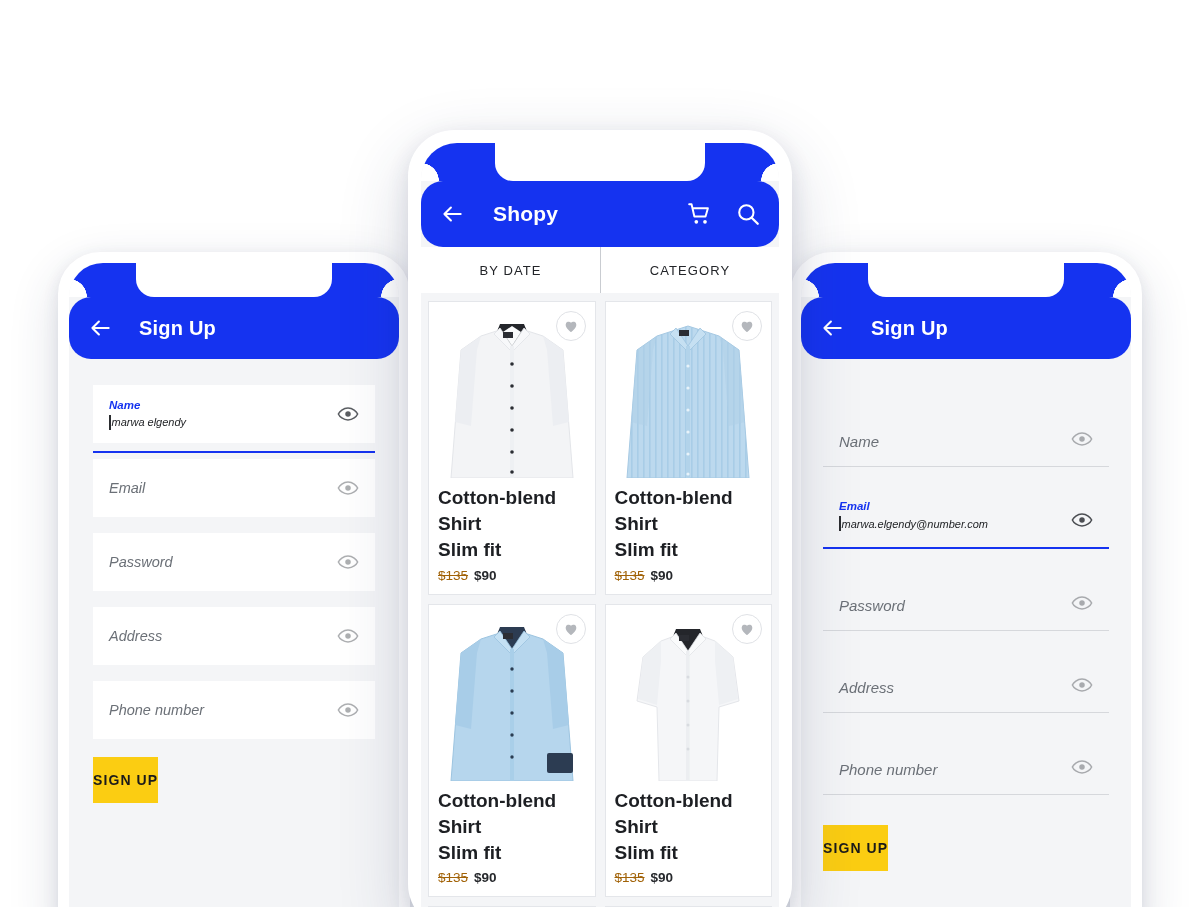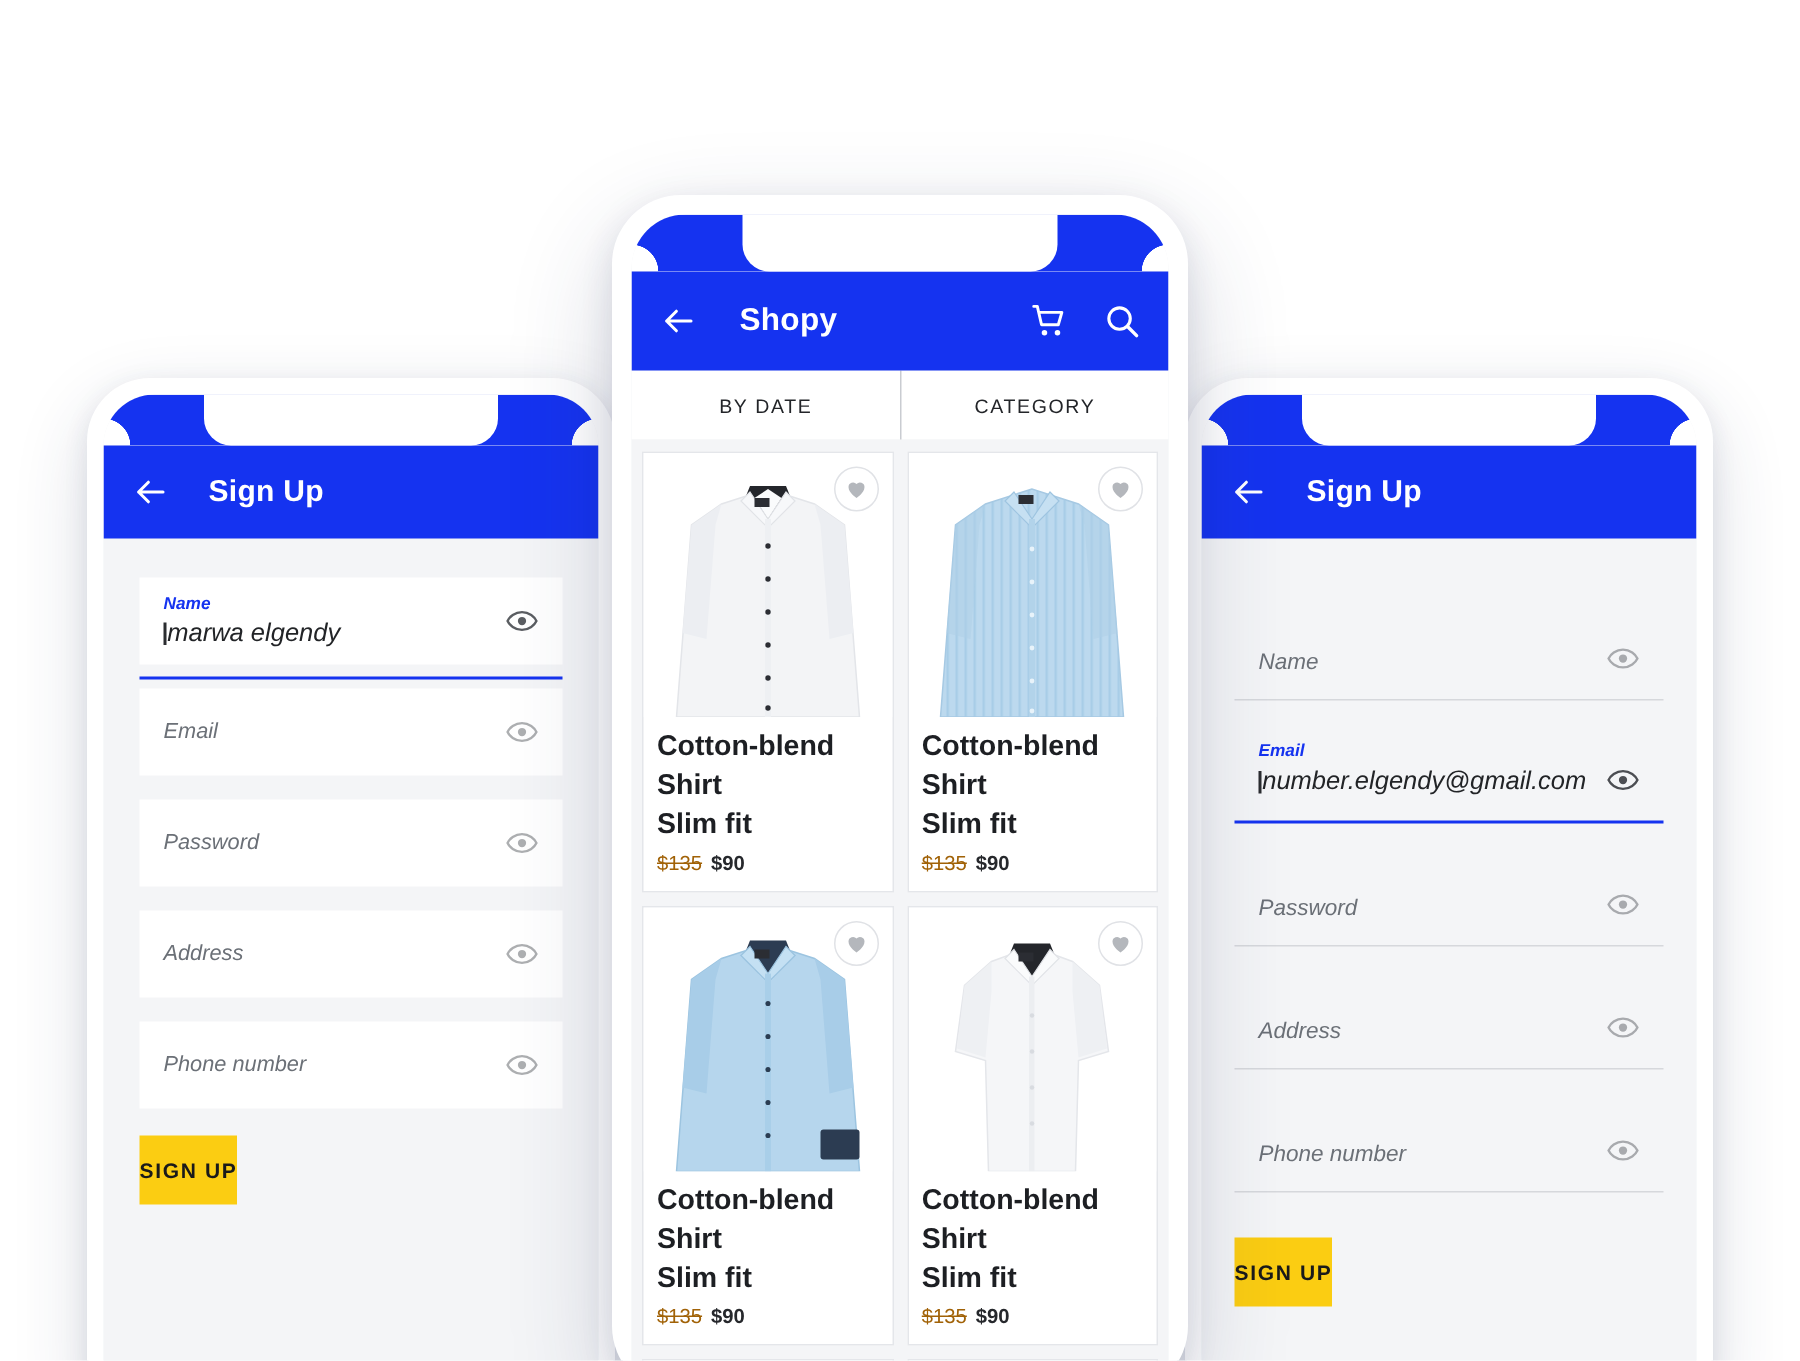--- a/index.html
+++ b/index.html
@@ -42,20 +42,21 @@
   }
 
   
   .appbar {
     position:relative;
     background:#1533f0;
     height:62px;
     display:flex; align-items:center;
     padding:0 18px;
     color:#fff;
+    border-radius:22px;
   }
   .appbar::before{
     content:""; position:absolute; top:-34px; left:0; right:0; height:34px;
     background:#1533f0;
     -webkit-mask: radial-gradient(circle 18px at 0 100%, transparent 98%, #000 100%) left top/50% 100% no-repeat,
                   radial-gradient(circle 18px at 100% 100%, transparent 98%, #000 100%) right top/50% 100% no-repeat;
     mask: radial-gradient(circle 18px at 0 100%, transparent 98%, #000 100%) left top/50% 100% no-repeat,
           radial-gradient(circle 18px at 100% 100%, transparent 98%, #000 100%) right top/50% 100% no-repeat;
   }
   .notch-cut{
@@ -83,21 +84,21 @@
     display:flex; align-items:center;
     padding:0 16px;
     font-style:italic;
   }
   .field.flat { background:transparent; margin:0 22px; height:82px;
                 border-bottom:1px solid #d6d8dc; align-items:flex-end; padding-bottom:16px; }
   .field-label { font-size:14.5px; color:#6b7077; }
   .field.flat .field-label { font-size:15px; }
   .field-inner { display:flex; flex-direction:column; justify-content:center; flex:1 1 auto; }
   .float-label { font-size:11.5px; color:#1533f0; font-weight:bold; line-height:1.3; margin-bottom:2px; }
-  .field-value { font-size:17px; color:#222427; display:flex; align-items:center; }
+  .field-value { font-size:11px; color:#222427; display:flex; align-items:center; }
   .caret { display:inline-block; width:1.5px; height:15px; background:#2b2d30; margin-right:1px; }
   .field.focused { border-bottom:2px solid #1533f0; }
   .field.focused-card::after{
     content:""; position:absolute; left:0; right:0; bottom:-10px; height:2px; background:#1533f0;
   }
   .eye { width:22px; height:22px; flex:0 0 auto; opacity:.55; }
   .eye.strong { opacity:.9; }
 
   .signup-btn {
     margin:18px 24px 0;
@@ -238,21 +239,21 @@
             <path d="M12 5.5C6.8 5.5 2.8 9.1 1.5 12c1.3 2.9 5.3 6.5 10.5 6.5S21.2 14.9 22.5 12C21.2 9.1 17.2 5.5 12 5.5z" fill="none" stroke="#6b6e73" stroke-width="1.7"></path>
             <circle cx="12" cy="12" r="3" fill="#6b6e73"></circle>
           </svg>
         </div>
 
         <div class="field flat focused">
           <div class="field-inner">
             <div class="float-label">Email</div>
             <div class="field-value">
               <span class="caret"></span>
-                <span>number.elgendy@gmail.com</span>
+                <span>marwa.elgendy@number.com</span>
             </div>
           </div>
           <svg class="eye strong" viewBox="0 0 24 24">
             <path d="M12 5.5C6.8 5.5 2.8 9.1 1.5 12c1.3 2.9 5.3 6.5 10.5 6.5S21.2 14.9 22.5 12C21.2 9.1 17.2 5.5 12 5.5z" fill="none" stroke="#3a3d42" stroke-width="1.7"></path>
             <circle cx="12" cy="12" r="3" fill="#3a3d42"></circle>
           </svg>
         </div>
 
         <div class="field flat">
           <div class="field-label">Password</div>

